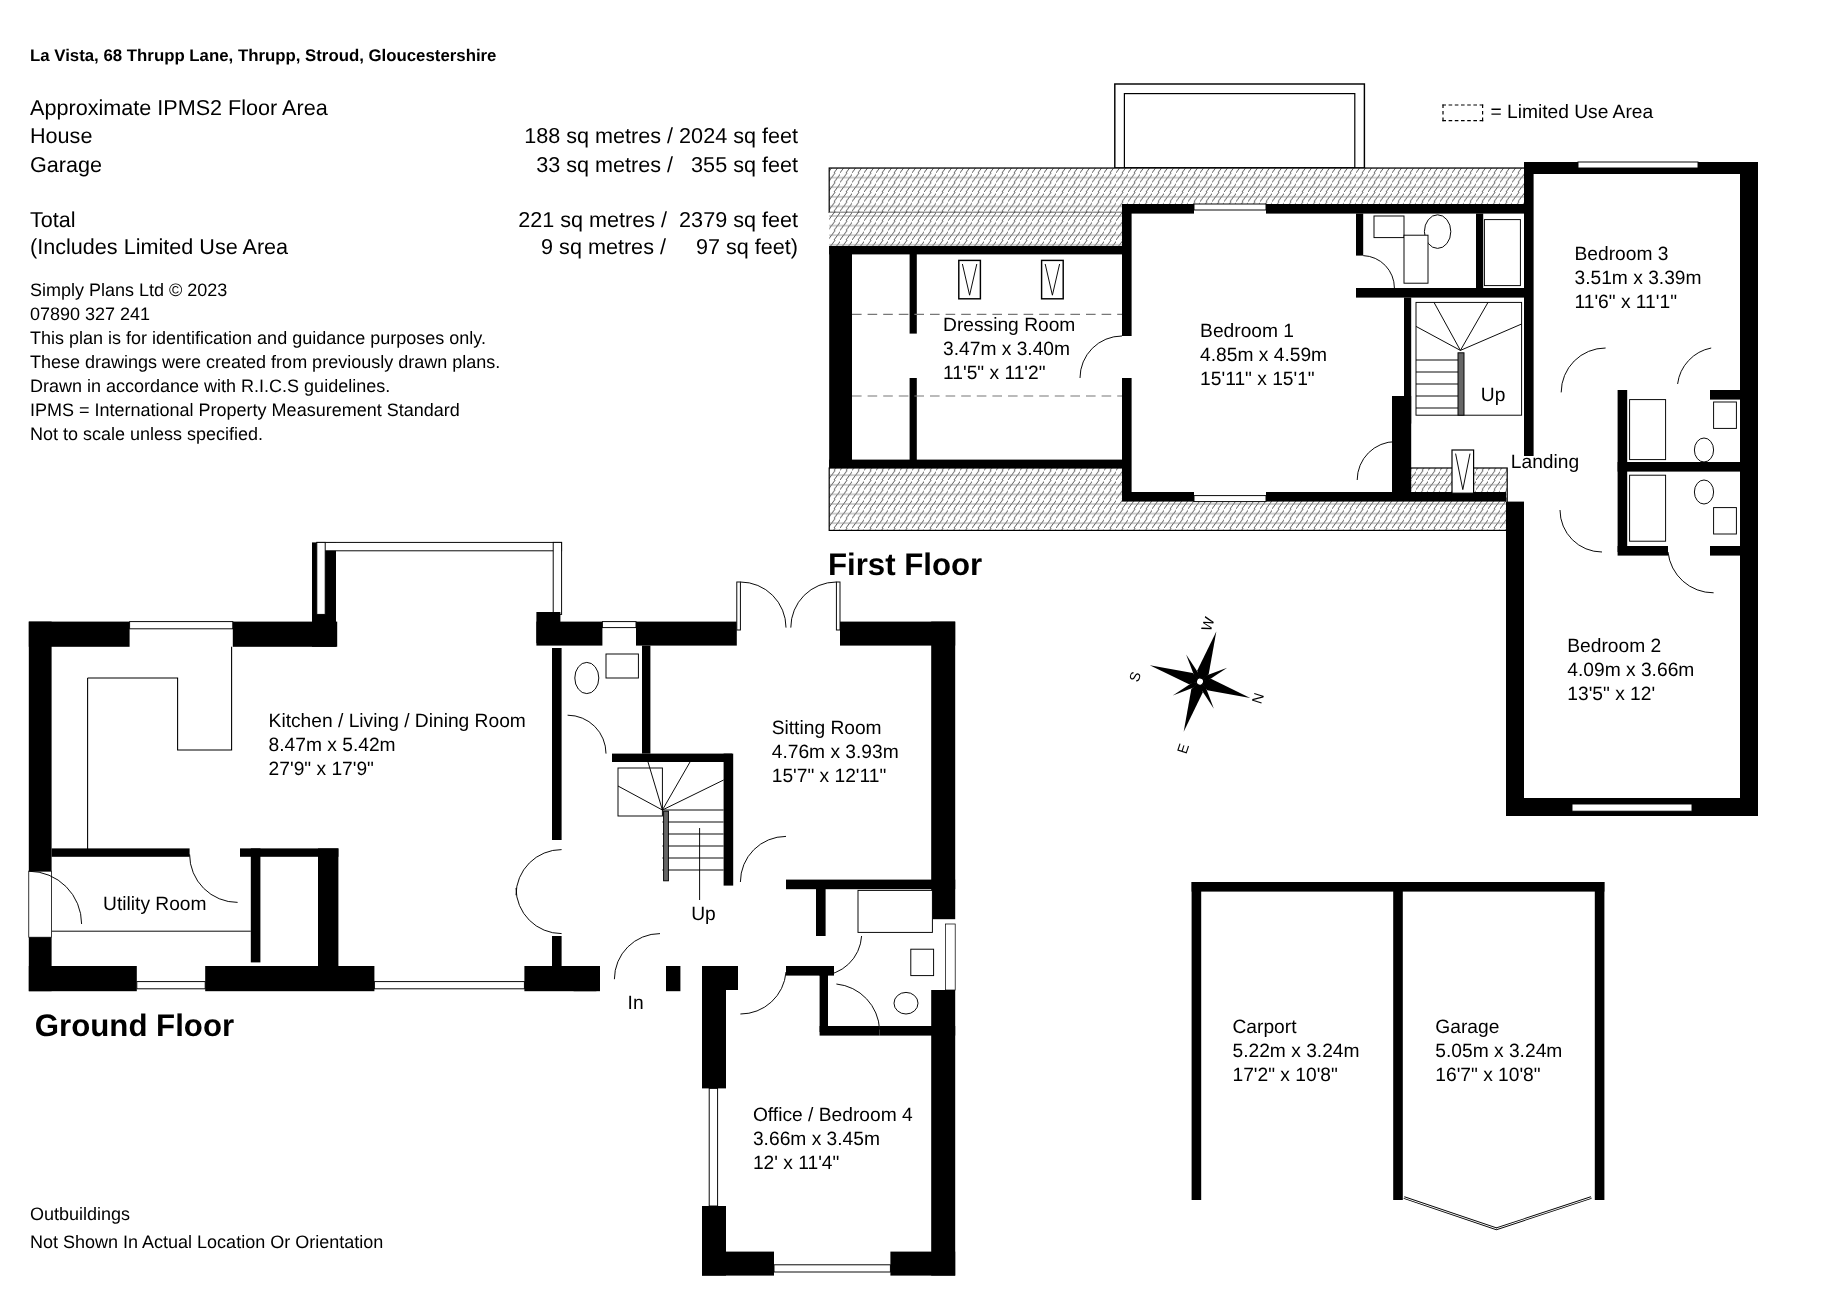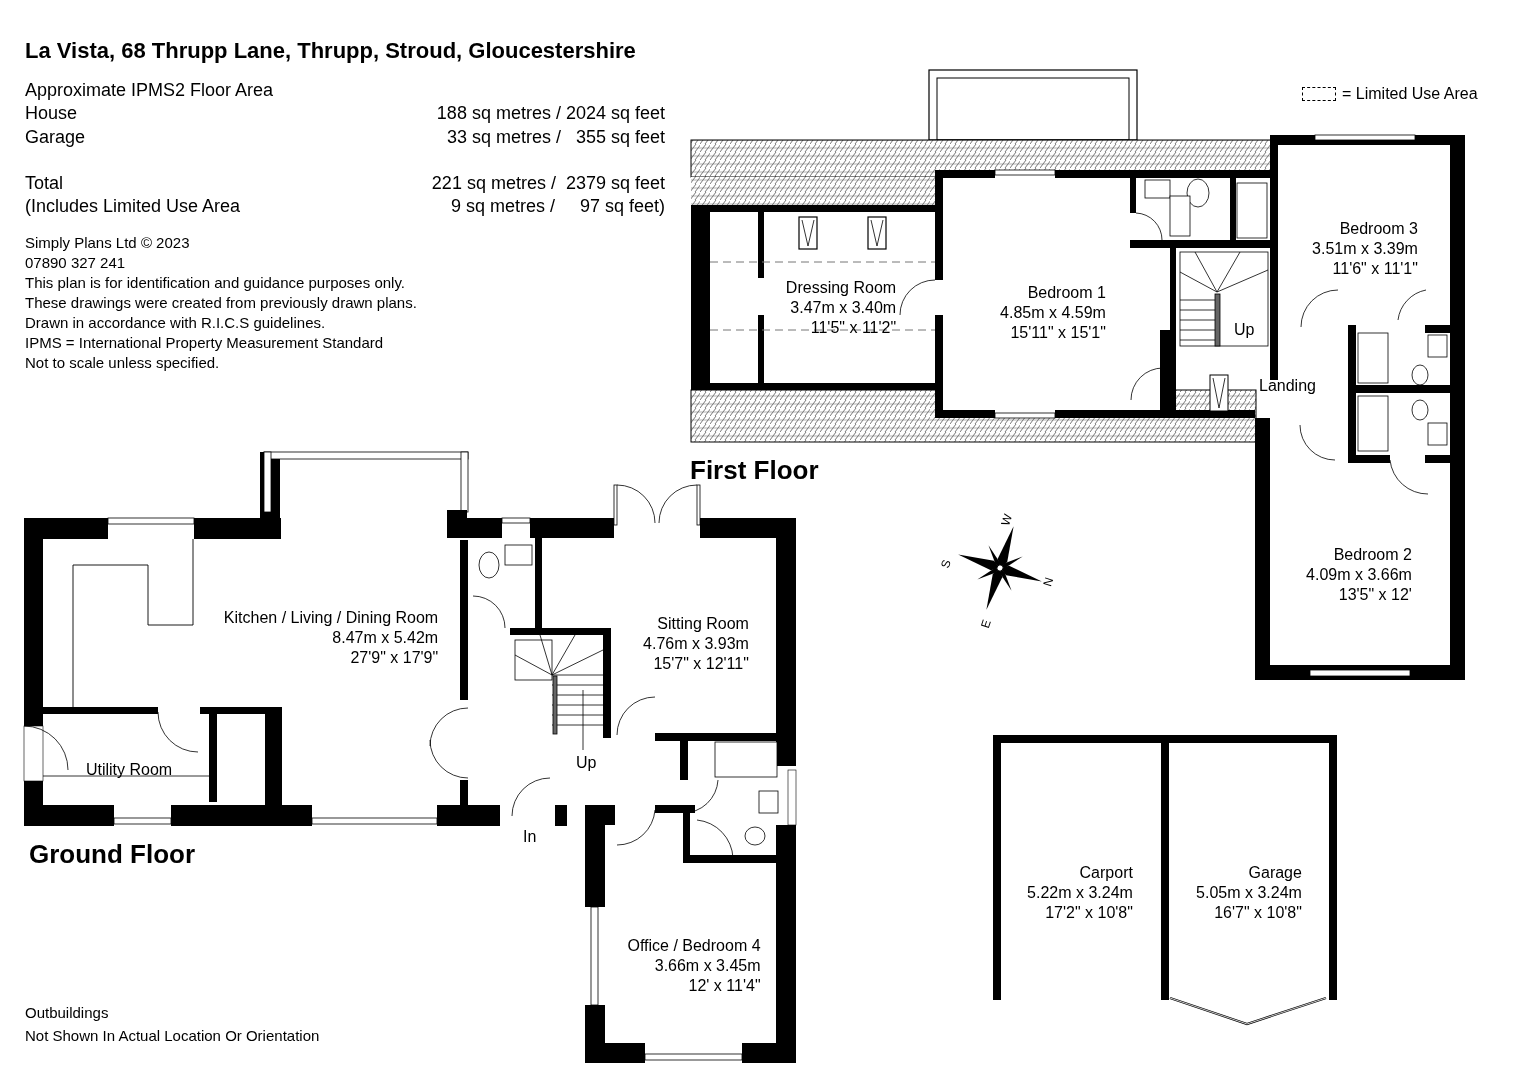--- a/index.html
+++ b/index.html
@@ -1,29 +1,29 @@
 <!DOCTYPE html>
 <html><head>
 <meta charset="utf-8">
 <style>
   html, body { margin: 0; padding: 0; background: #ffffff; }
   body { width: 1527px; height: 1080px; position: relative; overflow: hidden;
          font-family: "Liberation Sans", sans-serif; color: #000; }
   .abs { position: absolute; }
-  .title { left: 25px; top: 38px; font-size: 22px; font-weight: bold; white-space: nowrap; }
+  .title { left: 25px; top: 38px; font-size: 14px; font-weight: bold; white-space: nowrap; }
   .area-block { left: 25px; top: 79px; font-size: 18px; line-height: 23.3px; }
   .area-row { position: relative; height: 23.3px; width: 640px; }
   .area-row .lbl { position: absolute; left: 0; }
   .area-row .val { position: absolute; right: 0; white-space: pre; }
   .notes { left: 25px; top: 233px; font-size: 15px; line-height: 20px; }
   .floor-label { font-size: 26px; font-weight: bold; white-space: nowrap; }
-  .legend { left: 1302px; top: 85px; font-size: 16px; display: flex; align-items: center; gap: 6px; }
+  .legend { left: 1202px; top: 85px; font-size: 16px; display: flex; align-items: center; gap: 6px; }
   .legend-box { width: 34px; height: 14px; border: 1.5px dashed #000; box-sizing: border-box; }
   svg.plan { position: absolute; left: 0; top: 0; }
-  .room-label { position: absolute; text-align: right; font-size: 16px; line-height: 20px; white-space: nowrap; transform: translateX(-50%); margin-top: 16px; }
+  .room-label { position: absolute; text-align: left; font-size: 16px; line-height: 20px; white-space: nowrap; transform: translateX(-50%); }
   .small-label { position: absolute; font-size: 16px; white-space: nowrap; }
   .outbuildings { left: 25px; top: 1001px; font-size: 15px; line-height: 23px; }
 </style>
 </head>
 <body>
 
 <div class="abs title">La Vista, 68 Thrupp Lane, Thrupp, Stroud, Gloucestershire</div>
 
 <div class="abs area-block">
   <div style="height:23.3px">Approximate IPMS2 Floor Area</div>

